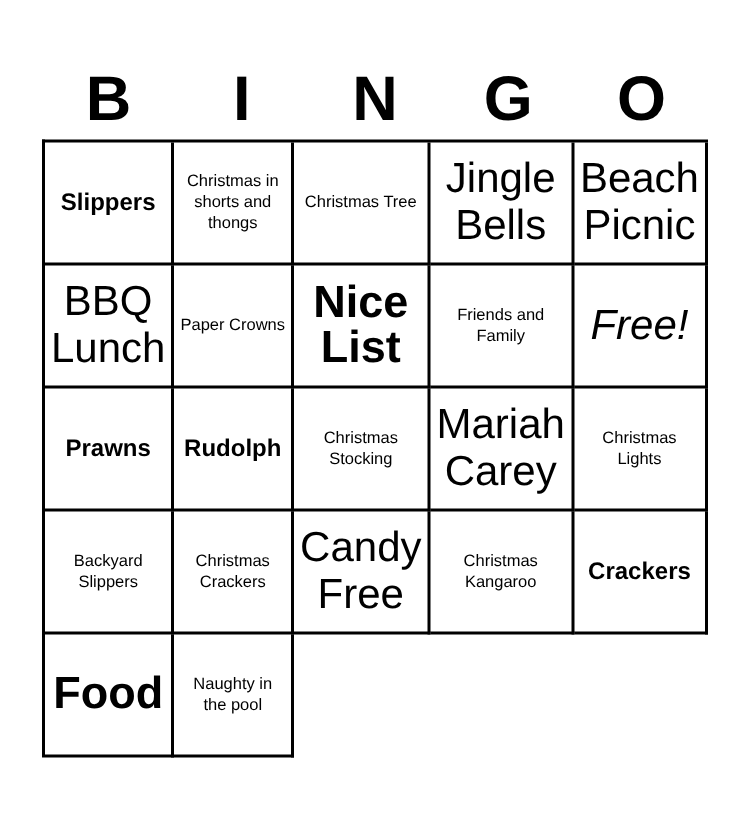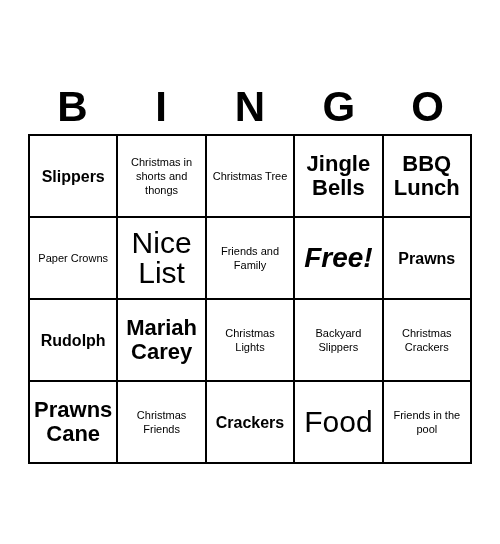--- a/index.html
+++ b/index.html
@@ -42,37 +42,37 @@
       justify-content: center;
       text-align: center;
       padding: 4px;
       position: relative;
     }
     .cell-text {
       font-size: 11px;
       line-height: 1.3;
     }
     .cell-text.large {
-      font-size: 22px;
-      font-weight: bold;
+      font-size: 28px;
+      font-weight: normal;
       line-height: 1.1;
     }
     .cell-text.xlarge {
       font-size: 30px;
-      font-weight: normal;
+      font-weight: bold;
       line-height: 1.0;
     }
     .cell-text.medium {
       font-size: 16px;
       font-weight: bold;
       line-height: 1.2;
     }
     .cell-text.free {
       font-size: 28px;
-      font-weight: bold;
+      font-weight: normal;
       font-style: italic;
     }
   </style>
 </head>
 <body>
 
 <div class="bingo-card">
   <div class="bingo-header">
   <div class="bingo-letter">B</div>
       <div class="bingo-letter">I</div>
@@ -87,20 +87,23 @@
       <div class="bingo-cell">
         <span class="cell-text">Christmas in shorts and thongs</span>
       </div>
       <div class="bingo-cell">
         <span class="cell-text">Christmas Tree</span>
       </div>
       <div class="bingo-cell">
         <span class="cell-text large">Jingle Bells</span>
       </div>
       <div class="bingo-cell">
+        <span class="cell-text large">Beach Picnic</span>
+      </div>
+      <div class="bingo-cell">
         <span class="cell-text large">BBQ Lunch</span>
       </div>
       <div class="bingo-cell">
         <span class="cell-text">Paper Crowns</span>
       </div>
       <div class="bingo-cell">
         <span class="cell-text xlarge">Nice List</span>
       </div>
       <div class="bingo-cell">
         <span class="cell-text">Friends and Family</span>
@@ -108,40 +111,43 @@
       <div class="bingo-cell">
         <span class="cell-text free">Free!</span>
       </div>
       <div class="bingo-cell">
         <span class="cell-text medium">Prawns</span>
       </div>
       <div class="bingo-cell">
         <span class="cell-text medium">Rudolph</span>
       </div>
       <div class="bingo-cell">
+        <span class="cell-text">Christmas Stocking</span>
+      </div>
+      <div class="bingo-cell">
         <span class="cell-text large">Mariah Carey</span>
       </div>
       <div class="bingo-cell">
         <span class="cell-text">Christmas Lights</span>
       </div>
       <div class="bingo-cell">
         <span class="cell-text">Backyard Slippers</span>
       </div>
       <div class="bingo-cell">
         <span class="cell-text">Christmas Crackers</span>
       </div>
       <div class="bingo-cell">
-        <span class="cell-text large">Prawns Cane</span>
+        <span class="cell-text large">Candy Free</span>
       </div>
       <div class="bingo-cell">
-        <span class="cell-text">Christmas Friends</span>
+        <span class="cell-text">Christmas Kangaroo</span>
       </div>
       <div class="bingo-cell">
         <span class="cell-text medium">Crackers</span>
       </div>
       <div class="bingo-cell">
         <span class="cell-text xlarge">Food</span>
       </div>
       <div class="bingo-cell">
-        <span class="cell-text">Friends in the pool</span>
+        <span class="cell-text">Naughty in the pool</span>
       </div>
     </div>
 </div>
 
 </body></html>

